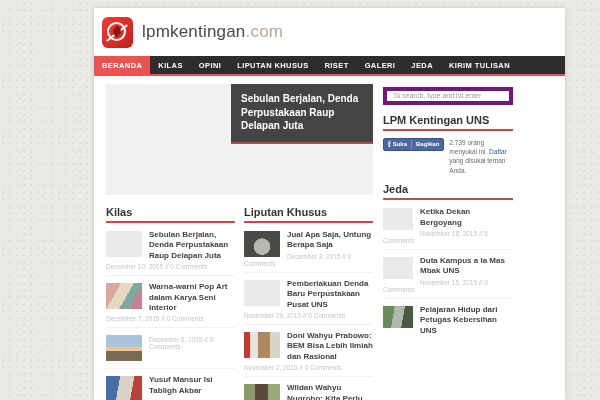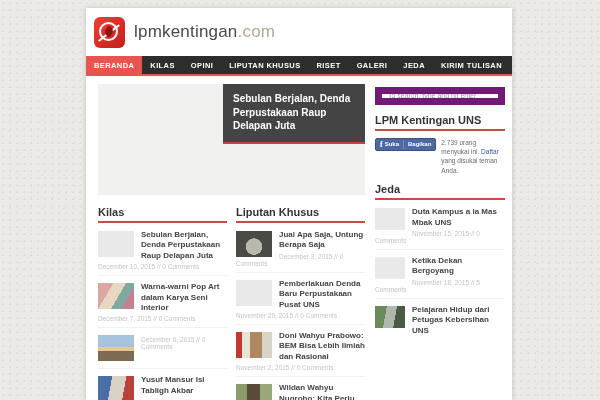--- a/index.html
+++ b/index.html
@@ -8,22 +8,22 @@
     overflow: hidden;
     font-family: "Liberation Sans", sans-serif;
     background-color: #eceae7;
     background-image:
       radial-gradient(#dddbd8 1px, transparent 1px),
       radial-gradient(#e3e1de 1px, transparent 1px);
     background-size: 7px 7px, 11px 11px;
     background-position: 0 0, 4px 5px;
   }
   .card {
-    position: absolute; left: 86px; top: 8px;
-    width: 426px; height: 392px;
+    position: absolute; left: 94px; top: 8px;
+    width: 471px; height: 392px;
     background: #fff;
     box-shadow: 0 0 5px rgba(0,0,0,0.18);
   }
   
   .header { height: 48px; background: #fff; display: flex; align-items: center; padding-left: 8px; }
   .logo-box {
     width: 31px; height: 31px; border-radius: 6px;
     background: linear-gradient(135deg, #ef3e36, #c21f1a);
     position: relative; flex: 0 0 auto; cursor: pointer;
   }
@@ -90,21 +90,21 @@
   .th-warna  { background: linear-gradient(120deg,#d9a8a0 0 30%,#e8d8c2 30% 55%,#7fa8a0 55% 75%,#c97f8f 75%); }
   .th-wisuda { background: linear-gradient(#a8c4dd 0 45%,#e8c79a 45% 60%,#7c6a52 60%); }
   .th-yusuf  { background: linear-gradient(100deg,#4a6ea8 0 35%,#d8d2c4 35% 70%,#b8413a 70%); }
   .th-jual   { background: radial-gradient(circle at 50% 60%, #b8b8ae 0 34%, #4a4a46 35%); }
   .th-doni   { background: linear-gradient(90deg,#c03a32 0 18%,#e8e4da 18% 40%,#b08860 40% 72%,#d8d4c8 72%); }
   .th-wildan { background: linear-gradient(90deg,#8a9a6a 0 30%,#5a4a3a 30% 68%,#98a878 68%); }
   .th-aziz   { background: linear-gradient(110deg,#5a2a22 0 40%,#9a5a42 40% 65%,#3a2620 65%); }
   .th-petugas{ background: linear-gradient(100deg,#6a8a5a 0 35%,#b0b8ae 35% 65%,#4a5a44 65%); }
   
   .search-box {
-    width: 100%; height: 18px; border: 7px solid #701a75; background: #fff;
+    width: 100%; height: 18px; border: 4px solid #701a75; background: #fff;
     font-size: 7px; color: #555; padding: 0 6px; margin-bottom: 9px;
     font-family: "Liberation Sans", sans-serif;
   }
   .search-box::placeholder { color: #9a9a9a; }
   .fb-widget { display: flex; gap: 5px; margin: 7px 0 8px 0; }
   .fb-btn {
     display: inline-flex; align-items: center; height: 13px; flex: 0 0 auto;
     background: linear-gradient(#5872a7,#3e5everything 100%); background: #4e69a2;
     border: 1px solid #3b5280; border-radius: 2px;
     color: #fff; font-size: 6px; font-weight: bold; cursor: pointer;
@@ -221,27 +221,27 @@
             <span>yang disukai teman Anda.</span>
           </div>
         </div>
       </div>
 
       <div class="side-sec">
         <div class="sec-head">Jeda</div>
 
         <div class="item">
           <div class="thumb"></div>
+          <a class="item-title">Ketika Dekan Bergoyang</a>
+          <div class="item-meta">November 18, 2015 // 5 Comments</div>
+        </div>
+        <div class="item">
+          <div class="thumb"></div>
           <a class="item-title">Duta Kampus a la Mas Mbak UNS</a>
           <div class="item-meta">November 15, 2015 // 0 Comments</div>
-        </div>
-        <div class="item">
-          <div class="thumb"></div>
-          <a class="item-title">Ketika Dekan Bergoyang</a>
-          <div class="item-meta">November 18, 2015 // 5 Comments</div>
         </div>
         <div class="item">
           <div class="thumb th-petugas"></div>
           <a class="item-title">Pelajaran Hidup dari Petugas Kebersihan UNS</a>
 
         </div>
       </div>
 
       
     </div>

